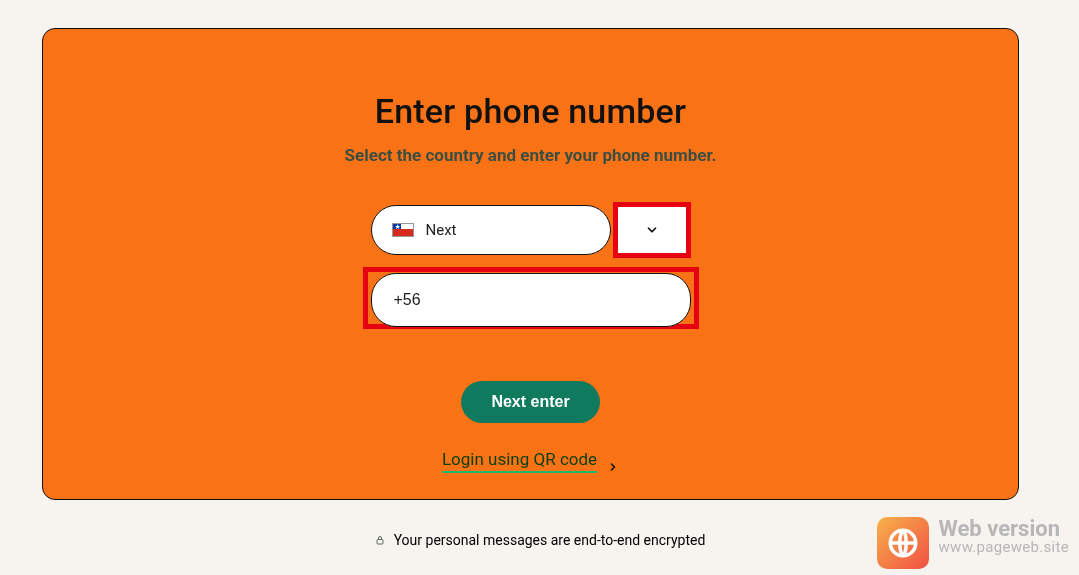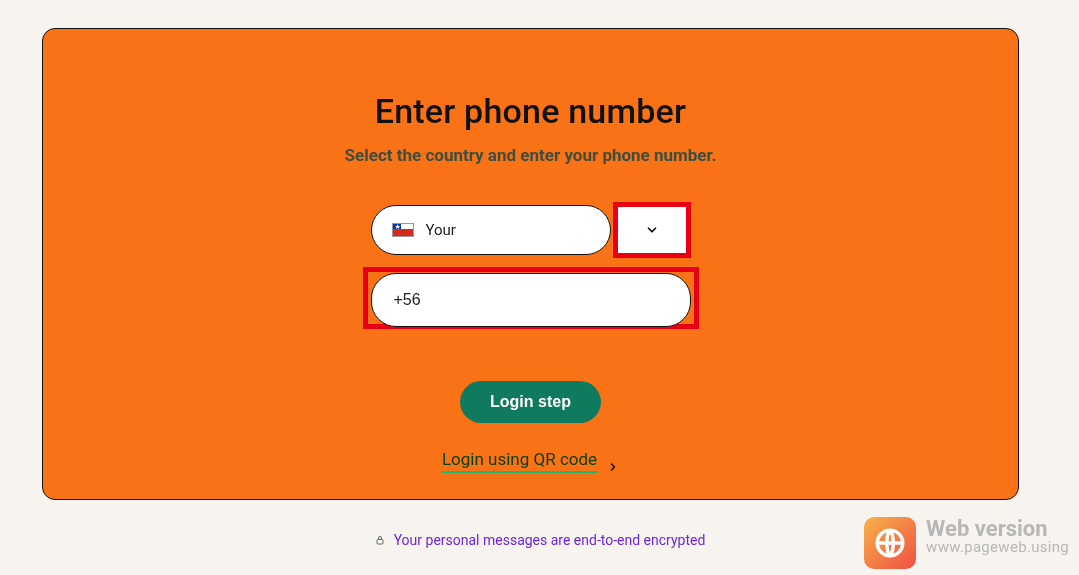--- a/index.html
+++ b/index.html
@@ -128,21 +128,21 @@
       font-size: 17px; color: #0a3f10;
       border-bottom: 2px solid #1eb76e;
       padding-bottom: 2px;
     }
     .chev-right { width: 12px; height: 12px; }
     .footer-text {
       position: absolute;
       left: 0; right: 0; top: 532px;
       text-align: center;
       font-size: 14px;
-      color: #6d28d9;
+      color: #000000;
       display: flex; align-items: center; justify-content: center; gap: 8px;
     }
     .lock { width: 12px; height: 14px; }
     .watermark {
       position: absolute;
       right: 10px; bottom: 6px;
       display: flex; gap: 10px;
     }
     .wm-icon {
       width: 52px; height: 52px;
@@ -159,37 +159,37 @@
 
 <div class="card">
   <h1 class="title">Enter phone number</h1>
   <p class="subtitle">Select the country and enter your phone number.</p>
 
   <div class="country-row">
     <div class="country-pill">
       <span class="flag">
           <span class="star">★</span>
         </span>
-      <span class="country-label">Your</span>
+      <span class="country-label">Next</span>
     </div>
     <div class="dropdown-box">
       <svg class="chev" viewBox="0 0 24 24">
         <path d="M6 9l6 6 6-6" fill="none" stroke="#111" stroke-width="3" stroke-linecap="round" stroke-linejoin="round"></path>
       </svg>
     </div>
   </div>
 
   <div class="phone-row">
     <div class="phone-outline"></div>
     <div class="phone-pill">
       <input class="phone-input" type="text" value="+56" style="">
     </div>
   </div>
 
-  <button class="next-btn">Login step</button>
+  <button class="next-btn">Next enter</button>
 
   <div class="qr-row">
     <span class="qr-link">Login using QR code</span>
     <svg class="chev-right" viewBox="0 0 24 24">
       <path d="M9 6l6 6-6 6" fill="none" stroke="#111" stroke-width="3" stroke-linecap="round" stroke-linejoin="round"></path>
     </svg>
   </div>
 </div>
 
 <div class="footer-text">
@@ -202,15 +202,15 @@
 
 <div class="watermark">
   <div class="wm-icon">
     <svg width="34" height="34" viewBox="0 0 24 24">
       <circle cx="12" cy="12" r="9" fill="none" stroke="#fff" stroke-width="2.5"></circle>
       <path d="M3 12h18 M12 3c3 3 3 15 0 18 M12 3c-3 3-3 15 0 18" fill="none" stroke="#fff" stroke-width="2.5"></path>
     </svg>
   </div>
   <div class="wm-text">
     <span class="wm-line1">Web version</span>
-    <span class="wm-line2">www.pageweb.using</span>
+    <span class="wm-line2">www.pageweb.site</span>
   </div>
 </div>
 
 </body></html>

